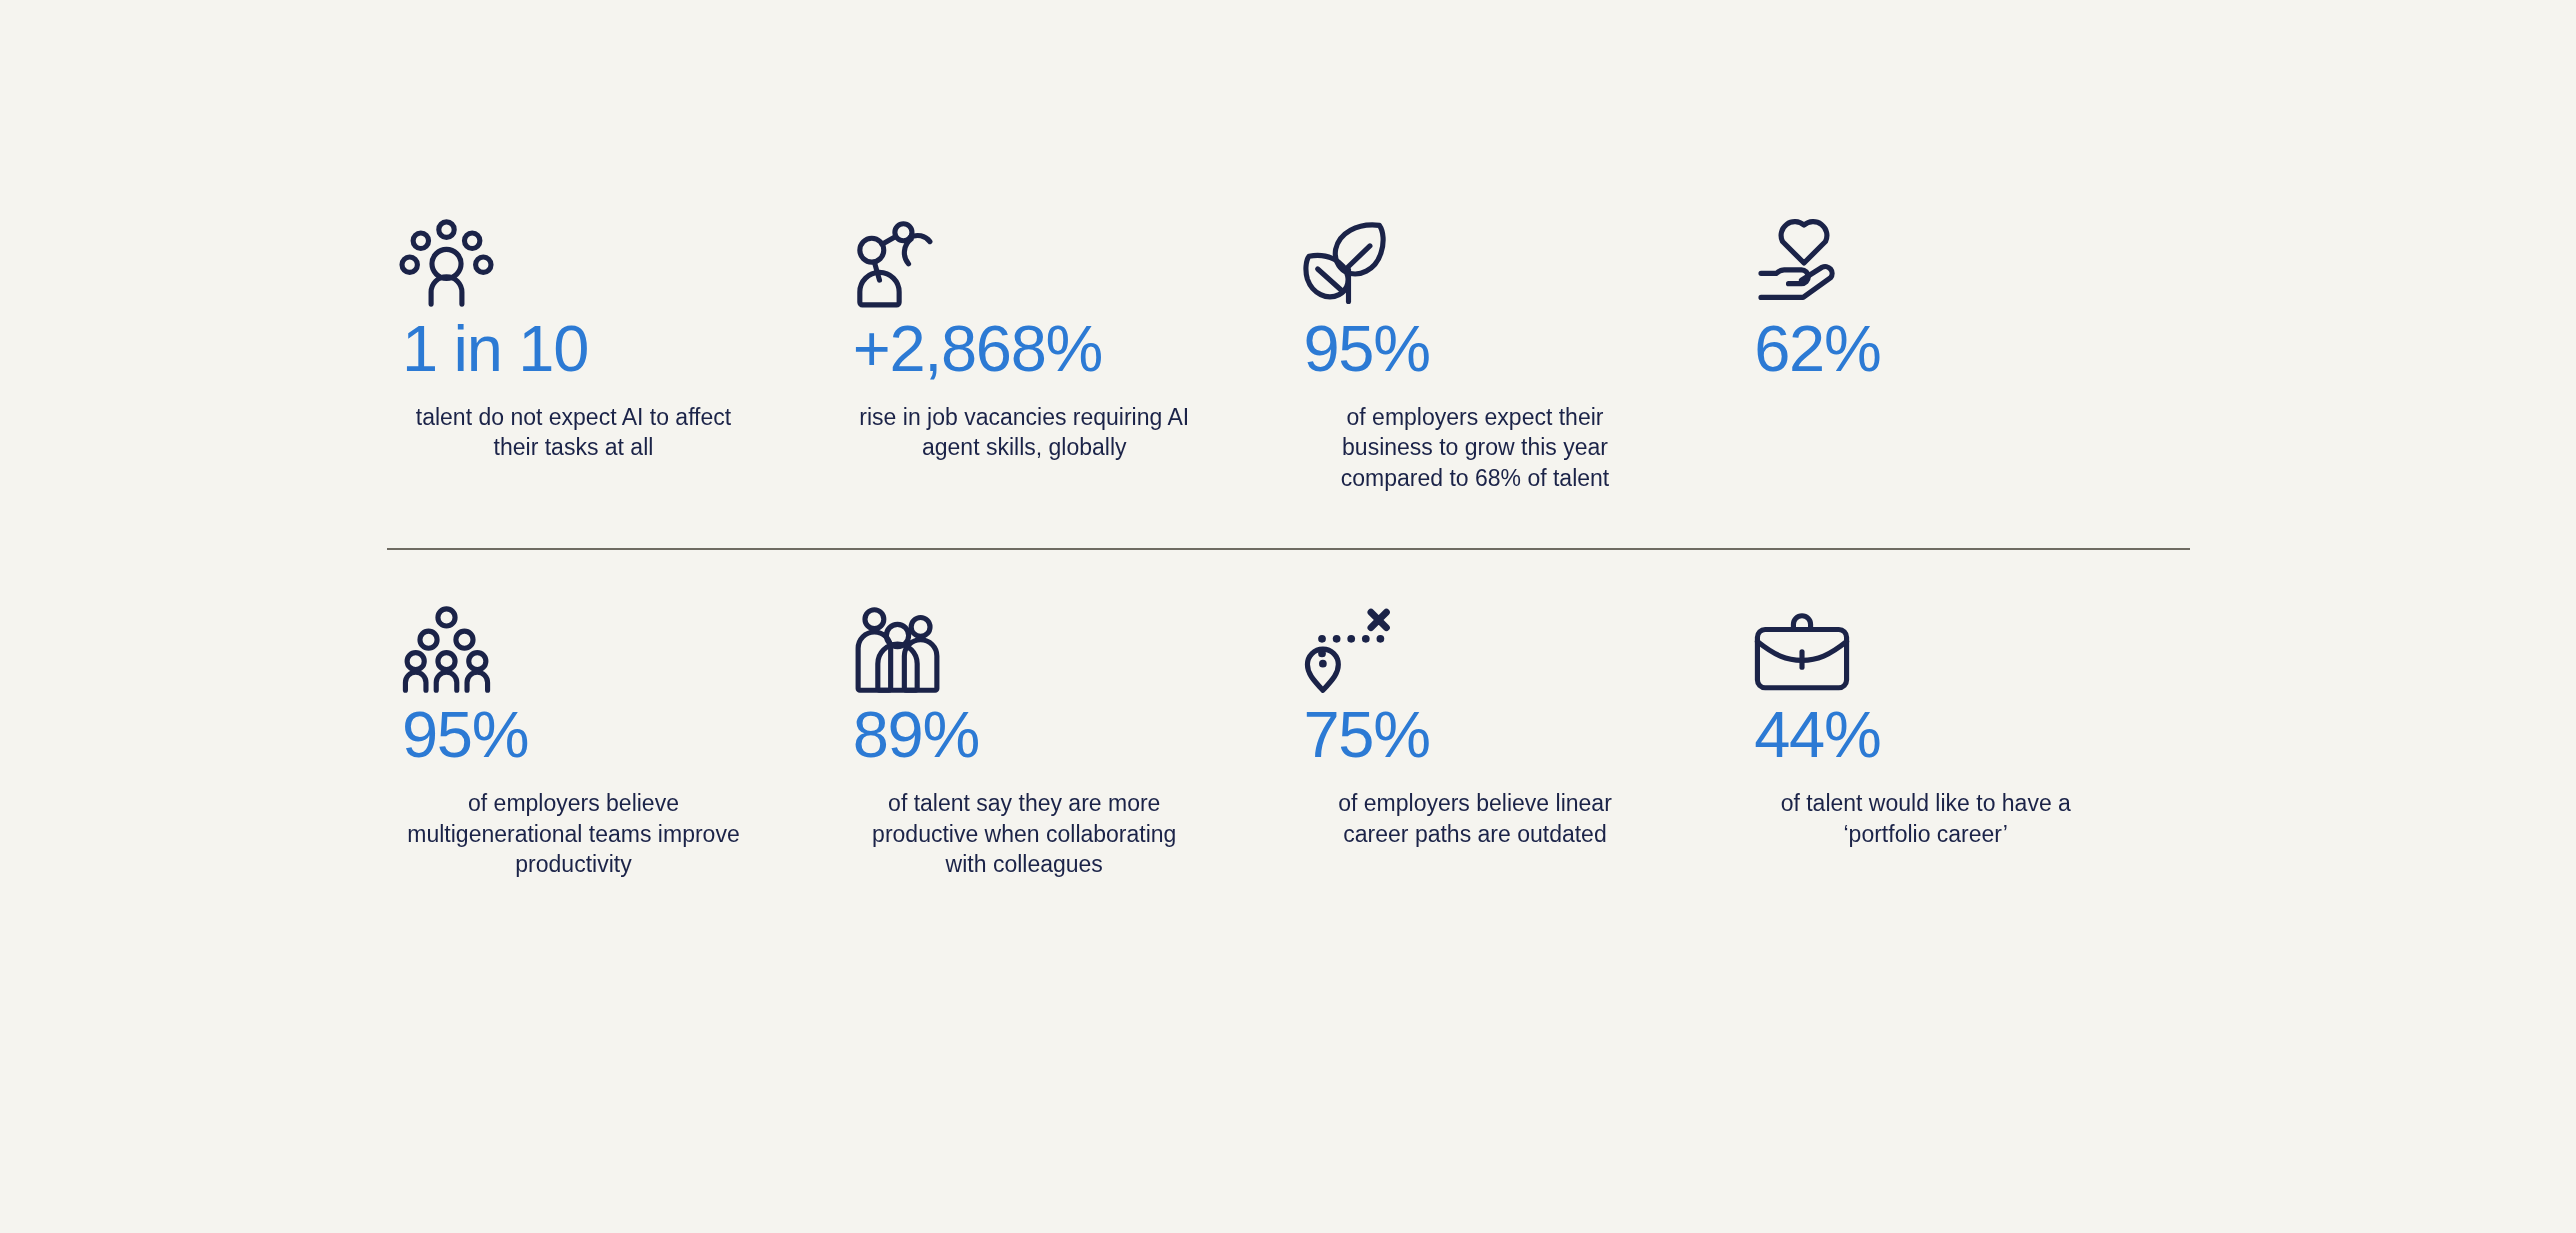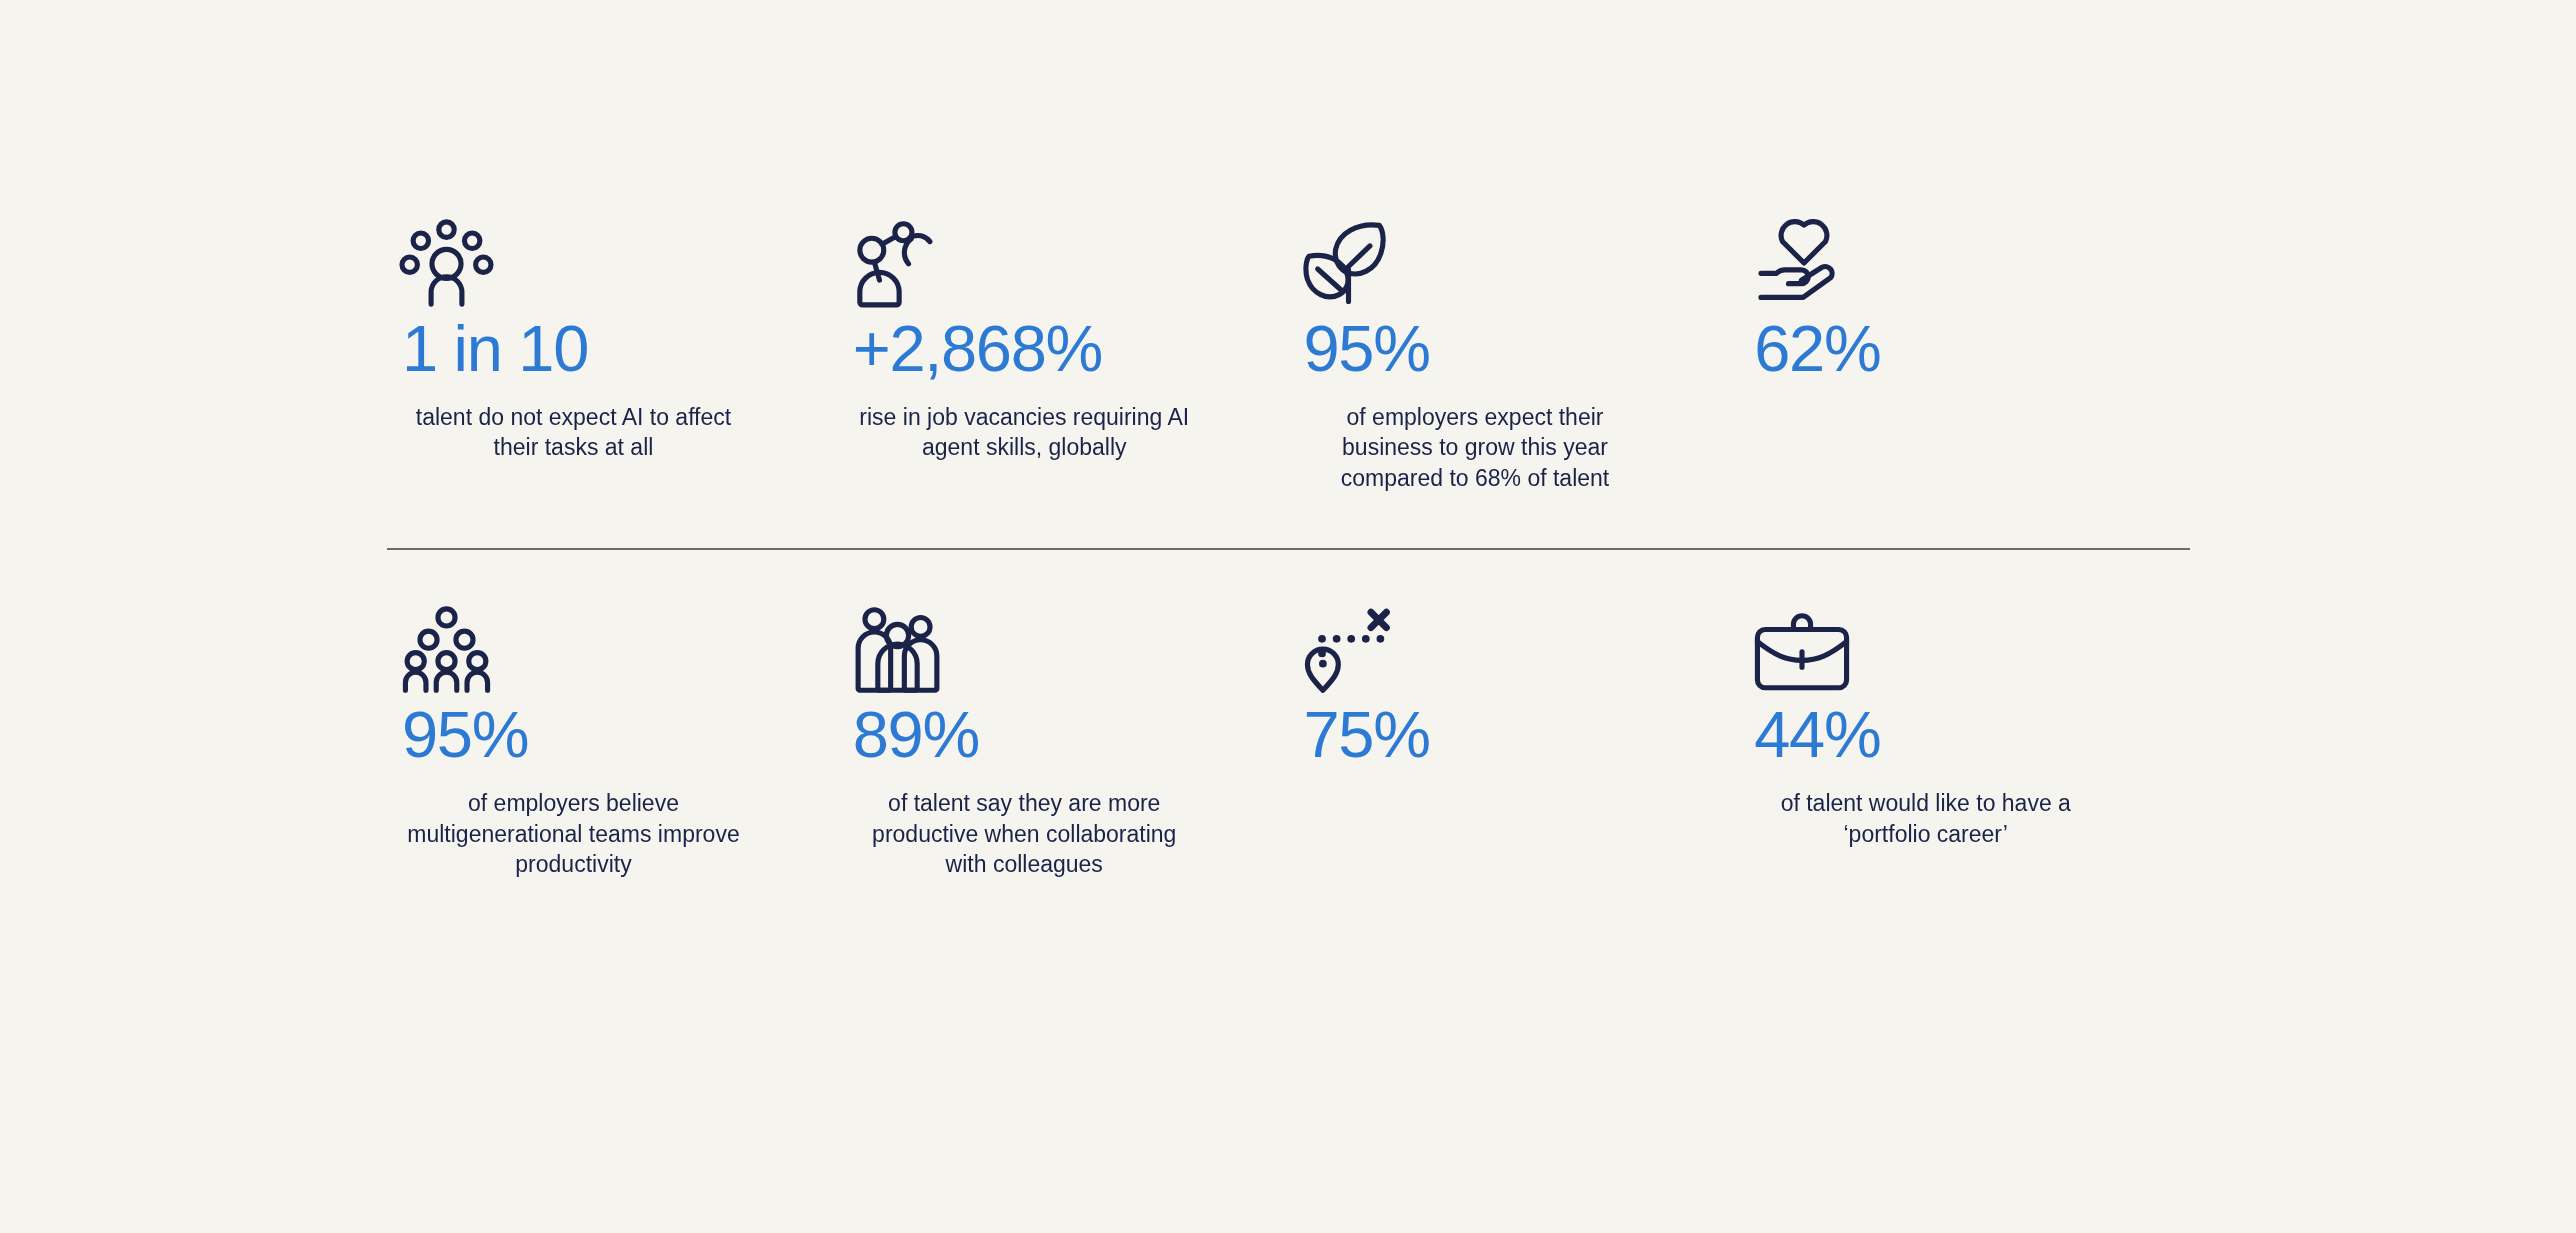--- a/index.html
+++ b/index.html
@@ -201,20 +201,21 @@
           <circle cx="38" cy="37" r="4.5" fill="#1b2348" stroke="none"></circle>
           <circle cx="55" cy="37" r="4.5" fill="#1b2348" stroke="none"></circle>
           <circle cx="72" cy="37" r="4.5" fill="#1b2348" stroke="none"></circle>
           <circle cx="89" cy="37" r="4.5" fill="#1b2348" stroke="none"></circle>
           <circle cx="21" cy="54" r="4.5" fill="#1b2348" stroke="none"></circle>
           <path d="M22 97 C10 84 4 77 4 67 a18 18 0 0 1 36 0 c0 10 -6 17 -18 30 Z"></path>
           <circle cx="22" cy="66" r="4.5" fill="#1b2348" stroke="none"></circle>
         </svg>
       </div>
       <div class="stat-value">75%</div>
+      <div class="stat-caption">of employers believe linear career paths are outdated</div>
     </div>
 
     <div class="stat-card">
       <div class="stat-icon">
         <svg width="96" height="79" viewBox="0 0 112 92" fill="none" stroke="#1b2348" stroke-width="6" stroke-linecap="round" stroke-linejoin="round">
           <path d="M38 18 V12 a10 10 0 0 1 20 0 v6" transform="translate(8,0)"></path>
           <rect x="4" y="18" width="104" height="68" rx="9"></rect>
           <path d="M4 32 c20 16 34 22 52 22 c18 0 32 -6 52 -22"></path>
           <path d="M56 44 V62"></path>
         </svg>

